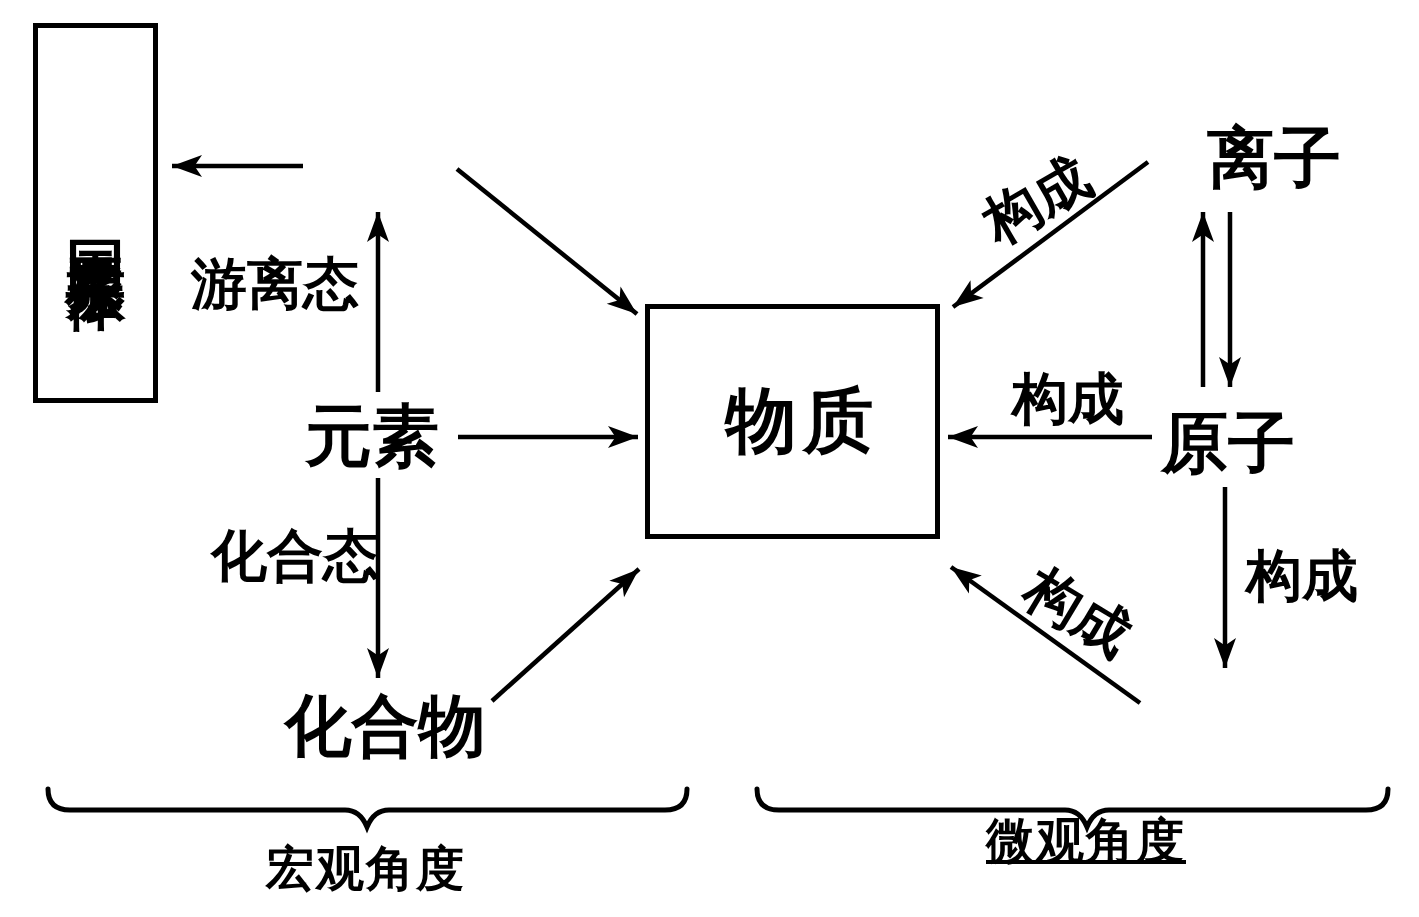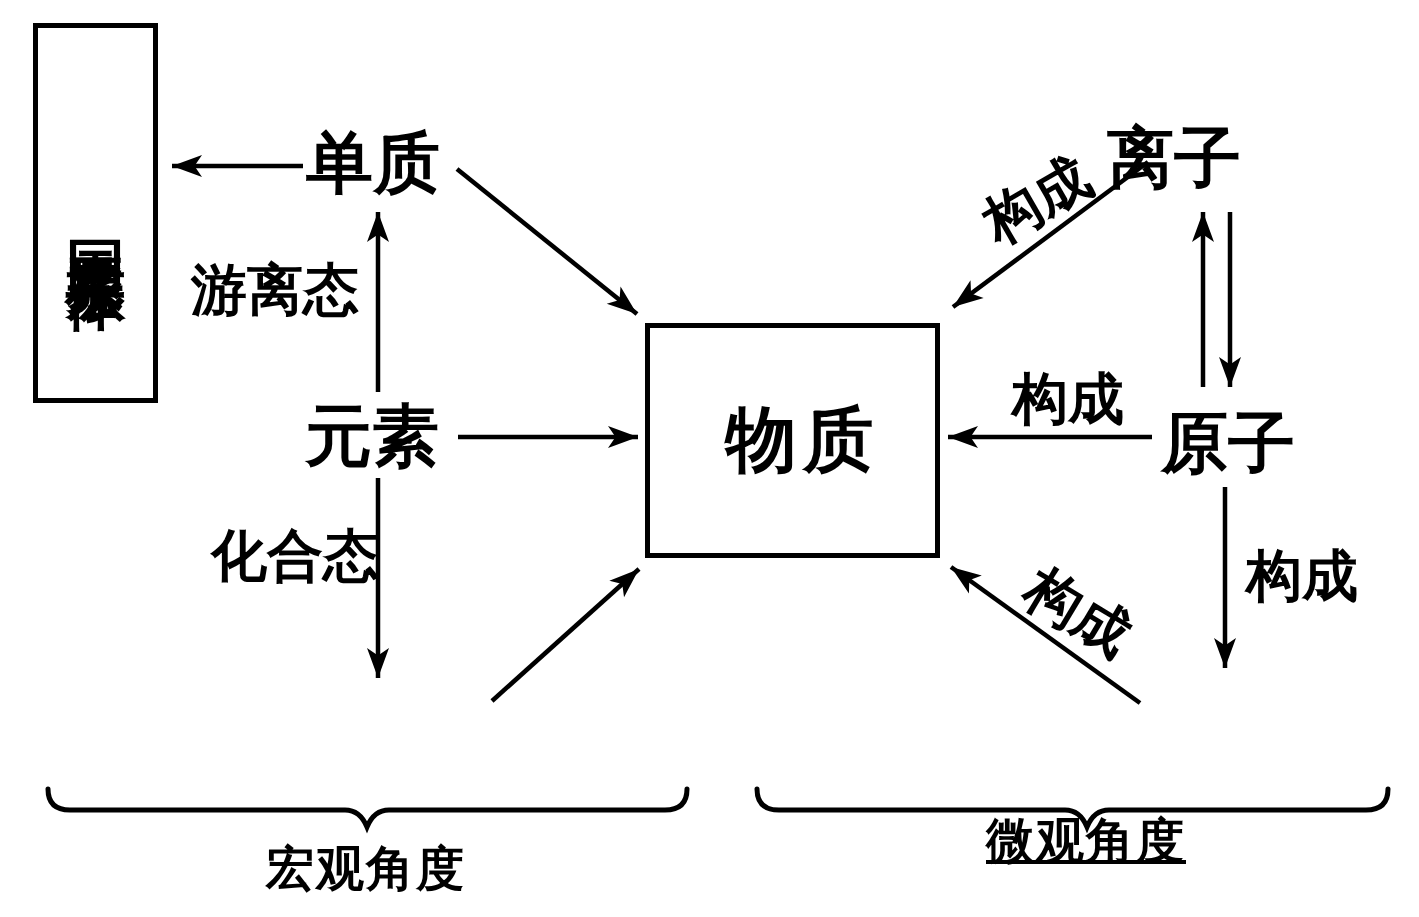--- a/index.html
+++ b/index.html
@@ -31,21 +31,21 @@
     color: #000;
   }
   .node-label   { font-size: 67px; }
   .edge-label   { font-size: 56px; }
   .group-label  { font-size: 48px; letter-spacing: 2px; }
   .rot-neg { transform: translate(-50%, -50%) rotate(-30deg); }
   .rot-pos { transform: translate(-50%, -50%) rotate(31deg); }
 
   .matter-box {
     position: absolute;
-    left: 645px; top: 323px;
+    left: 645px; top: 304px;
     width: 295px; height: 235px;
     box-sizing: border-box;
     border: 5px solid #000;
     display: flex;
     align-items: center;
     justify-content: center;
     font-size: 71px;
     font-weight: bold;
     letter-spacing: 6px;
     padding-left: 20px;
@@ -108,31 +108,31 @@
   </svg>
 
   <div class="allotrope-box">
     <span>同素异形体</span>
   </div>
 
   <div class="matter-box">
     <span>物质</span>
   </div>
 
-  <div class="label node-label" style="left:373px; top:163px;">单质</div>
 
   <div class="label node-label" style="left:372px; top:436px;">元素</div>
 
+  <div class="label node-label" style="left:385px; top:726px;">化合物</div>
 
-  <div class="label node-label" style="left:1174px; top:158px;text-align:center;">离子</div>
+  <div class="label node-label" style="left:1274px; top:158px;text-align:center;">离子</div>
 
   <div class="label node-label" style="left:1228px; top:443px;">原子</div>
 
 
-  <div class="label edge-label" style="left:275px; top:290px;">游离态</div>
+  <div class="label edge-label" style="left:275px; top:284px;">游离态</div>
 
   <div class="label edge-label" style="left:279px; top:556px;margin-left:16px;">化合态</div>
 
 
   <div class="label edge-label rot-neg" style="left:1037px; top:200px;">构成</div>
 
   <div class="label edge-label" style="left:1068px; top:399px;">构成</div>
 
   <div class="label edge-label" style="left:1302px; top:576px;">构成</div>
 

